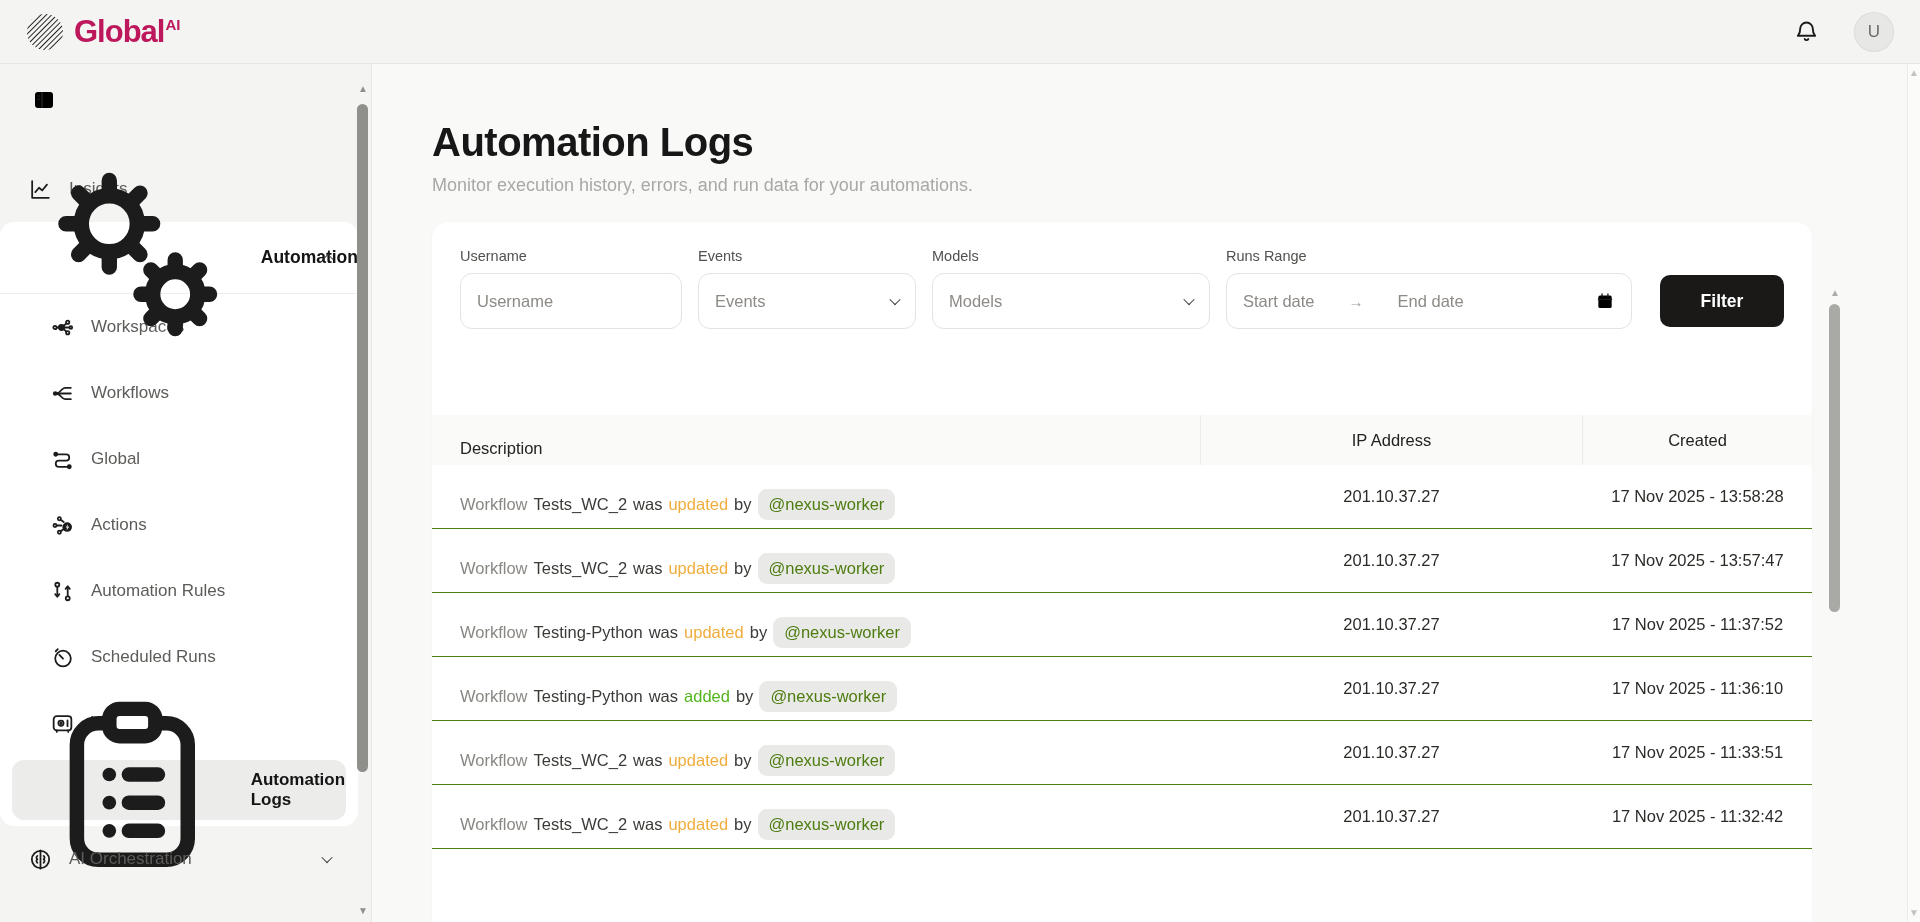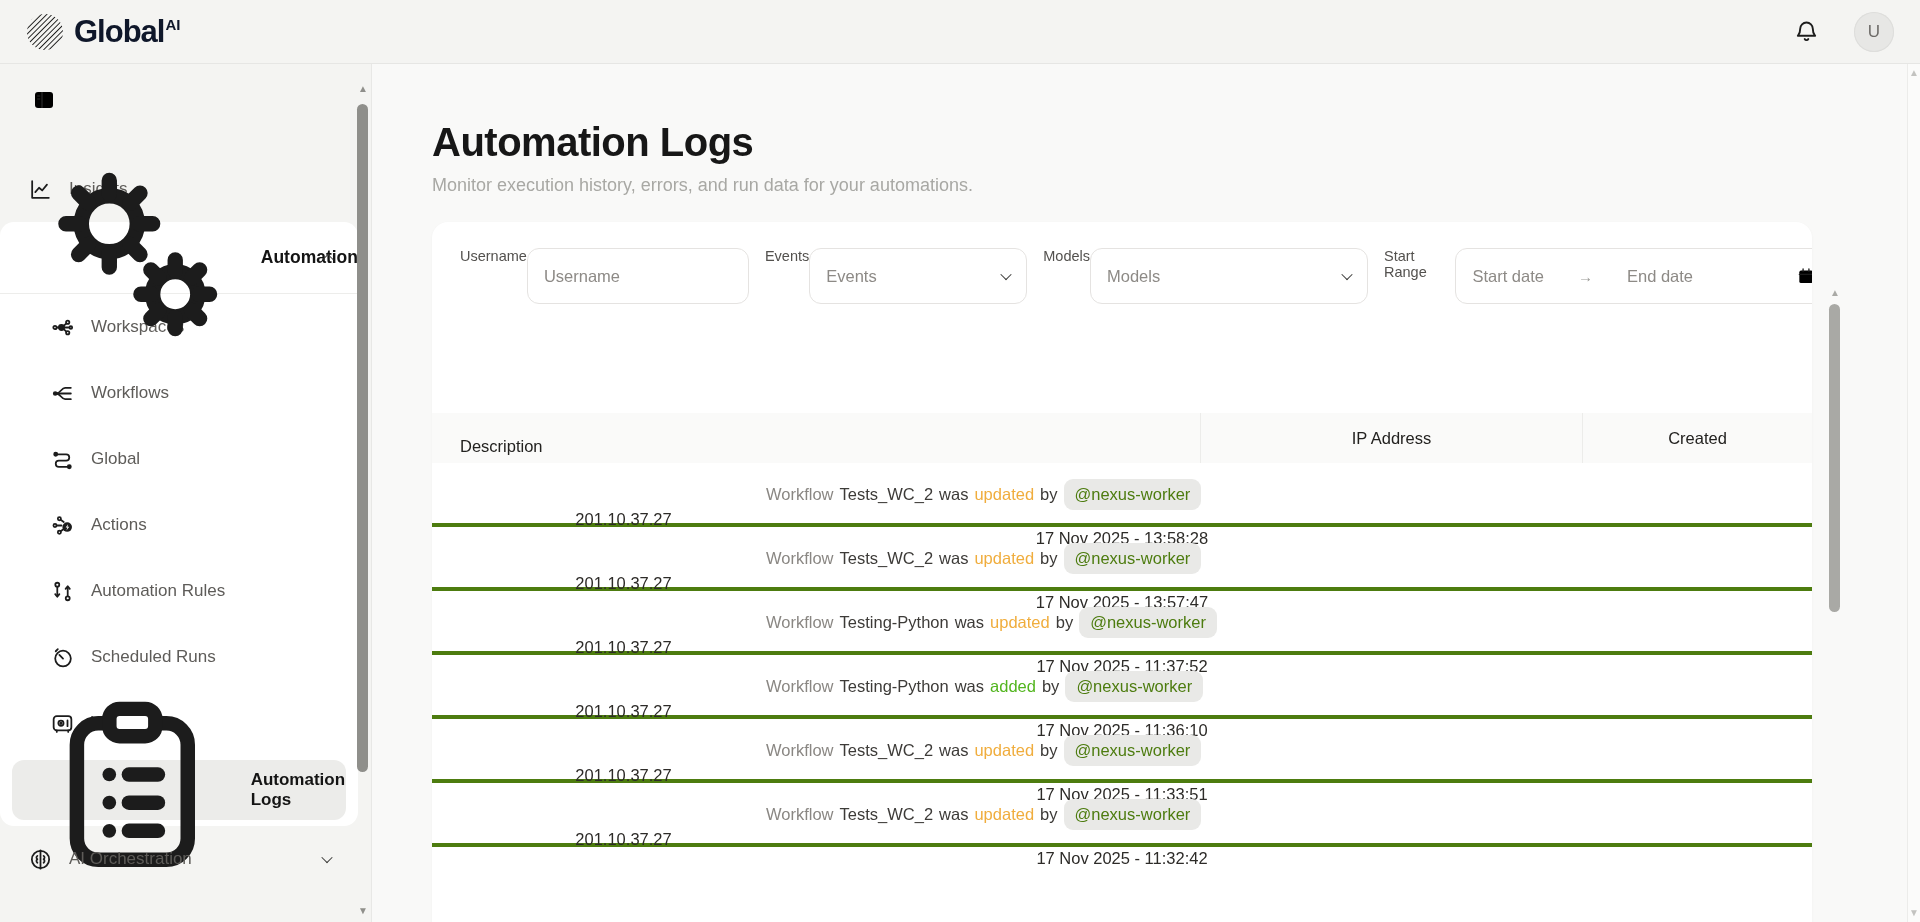--- a/index.html
+++ b/index.html
@@ -2,21 +2,21 @@
 <html style="--action-updated: #f0ad3d; --action-added: #52b51e; --badge-bg: #e9e9e7; --filter-button-bg: #1b1918;"><head>
 <meta charset="utf-8">
 <style>
   * { margin:0; padding:0; box-sizing:border-box; }
   html,body { width:1920px; height:922px; overflow:hidden; font-family:"Liberation Sans", sans-serif; background:#f4f4f2; color:#1c1c1c; }
 
   
   .topbar { position:absolute; left:0; top:0; width:1920px; height:64px; background:#f4f4f2; border-bottom:1px solid #e6e6e4; display:flex; align-items:center; padding:0 26px; z-index:30; }
   .brand { display:flex; align-items:center; gap:10px; }
   .brand-circle { width:38px; height:38px; }
-  .brand-text { font-size:31px; font-weight:700; letter-spacing:-1px; color:#0f172a; }
+  .brand-text { font-size:31px; font-weight:700; letter-spacing:-1px; color:#be185d; }
   .brand-sup { font-size:15px; font-weight:700; vertical-align:super; letter-spacing:0; margin-left:1px; }
   .topbar-right { margin-left:auto; display:flex; align-items:center; gap:34px; }
   .bell { width:27px; height:27px; cursor:pointer; }
   .avatar { width:40px; height:40px; border-radius:50%; background:#e7e7e5; display:flex; align-items:center; justify-content:center; font-size:17px; color:#6d6b68; box-shadow:0 0 0 1px #dddddb inset; cursor:pointer; }
 
   
   .sidebar { position:absolute; left:0; top:64px; width:372px; bottom:0; background:#f4f4f2; border-right:1px solid #e8e8e6; overflow:hidden; }
   .panel-toggle { margin:24px 0 0 30px; width:28px; height:24px; cursor:pointer; }
   .nav { margin-top:40px; }
   .side-item { height:66px; display:flex; align-items:center; gap:16px; padding-left:28px; font-size:17px; color:#5e5c59; cursor:pointer; }
@@ -49,40 +49,40 @@
   .page-title { font-size:40px; font-weight:700; color:#171717; letter-spacing:-0.5px; }
   .page-sub { margin-top:10px; font-size:18px; color:#a8a8a4; }
   .ws-row { margin-top:24px; display:flex; align-items:center; gap:14px; }
   .ws-label { font-size:17px; color:#232321; }
   .ws-select { background:#fff; border:1px solid #e6e6e4; border-radius:10px; height:46px; padding:0 18px 0 20px; display:flex; align-items:center; gap:14px; font-size:16.5px; font-weight:700; color:#171717; cursor:pointer; box-shadow:0 1px 2px rgba(0,0,0,0.03); }
 
   .card { margin-top:26px; width:1380px; height:780px; background:#fff; border-radius:16px; box-shadow:0 1px 3px rgba(0,0,0,0.04); overflow:hidden; }
 
   
   .filters { display:flex; align-items:flex-start; padding:26px 28px 0 28px; gap:16px; }
-  .fgroup { display:flex; flex-direction:row; }
+  .fgroup { display:flex; flex-direction:column; }
   .flabel { font-size:14.5px; color:#53514e; margin-bottom:9px; }
   .field { height:56px; border:1px solid #e5e3e1; border-radius:12px; background:#fff; display:flex; align-items:center; padding:0 16px; font-size:16.5px; color:#8d8a86; }
   .field input { border:none; outline:none; font-size:16.5px; font-family:inherit; color:#3a3835; width:100%; background:transparent; }
   .field input::placeholder { color:#8d8a86; }
   .f-username { width:222px; }
   .f-events { width:218px; justify-content:space-between; cursor:pointer; }
   .f-models { width:278px; justify-content:space-between; cursor:pointer; }
   .f-dates { width:406px; justify-content:space-between; cursor:pointer; }
   .date-seg { display:flex; align-items:center; gap:34px; }
   .date-arrow { color:#9a9a96; font-size:15px; }
   .cal { width:20px; height:20px; }
   .filter-btn { margin-left:12px; margin-top:27px; width:164px; height:52px; background:var(--filter-button-bg,#1b1918); color:#fff; border:none; border-radius:10px; font-size:17.5px; font-weight:700; font-family:inherit; cursor:pointer; }
 
   
   .thead { margin-top:86px; height:50px; background:#fafaf9; display:flex; align-items:center; font-size:16.5px; color:#232220; font-weight:500; }
   .col-desc { width:768px; padding-left:28px;margin-top:16px; }
   .col-ip { width:383px; text-align:right; border-left:1px solid #ececea; border-right:1px solid #ececea; align-self:stretch; display:flex; align-items:center; justify-content:center; }
   .col-created { width:229px; text-align:center; }
-  .rows .trow { height:64px; display:flex; align-items:center; border-bottom:4px solid #4d7c0f; font-size:16.5px;flex-direction:column; }
+  .rows .trow { height:64px; display:flex; align-items:center; border-bottom:1px solid #4d7c0f; font-size:16.5px; }
   .trow .col-ip, .trow .col-created { border:none; color:#2d2b28; justify-content:center; display:flex; align-items:center; }
   .desc { display:flex; align-items:center; gap:6px; white-space:nowrap; }
   .wf { color:#8a8783; }
   .nm,.ws,.by { color:#3d3b38; }
   .act-updated { color:var(--action-updated,#f0ad3d); }
   .act-added { color:var(--action-added,#52b51e); }
   .badge { background:var(--badge-bg,#e9e9e7); color:#4d7c0f; border-radius:9px; padding:6px 11px;text-align:center; }
 
   svg.icon { stroke:#1c1c1c; stroke-width:1.7; fill:none; stroke-linecap:round; stroke-linejoin:round; width:100%; height:100%; }
 </style>
@@ -297,21 +297,21 @@
 
       <div class="fgroup">
         <span class="flabel">Models</span>
         <div class="field f-models">
           <span>Models</span>
           <span class="chev down small"></span>
         </div>
       </div>
 
       <div class="fgroup">
-        <span class="flabel">Start Range</span>
+        <span class="flabel">Runs Range</span>
         <div class="field f-dates">
           <span class="date-seg">
             <span>Start date</span>
             <span class="date-arrow">→</span>
             <span>End date</span>
           </span>
           <svg class="cal" viewBox="0 0 24 24">
             <rect x="4" y="5.5" width="16" height="15" rx="2" class="icon" stroke-width="1.6"></rect>
             <path d="M4 10h16M8.5 3.5v3M15.5 3.5v3" stroke="#1c1c1c" stroke-width="1.6" fill="none" stroke-linecap="round"></path>
           </svg>

